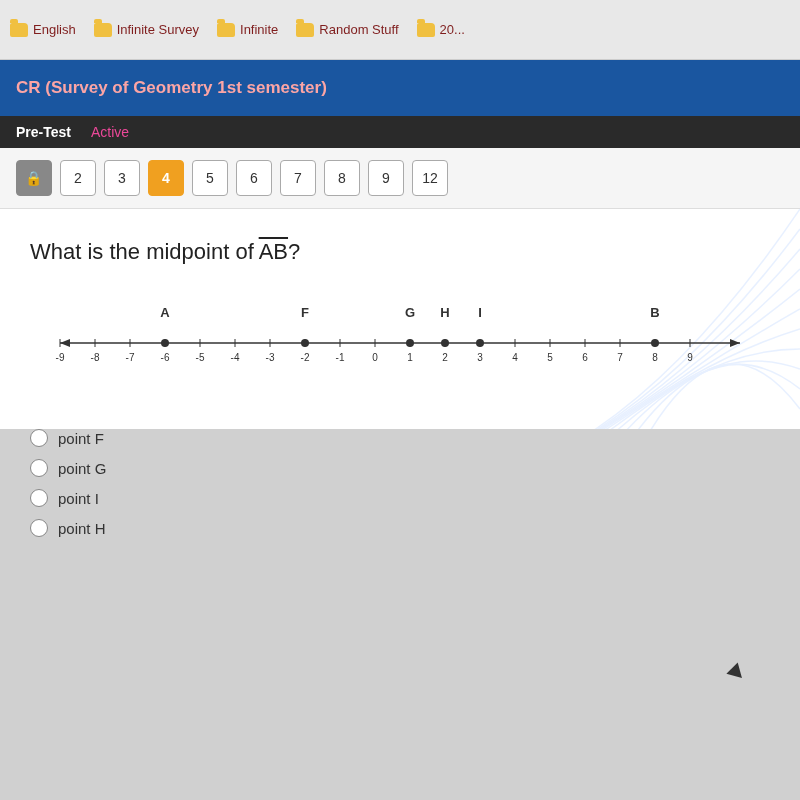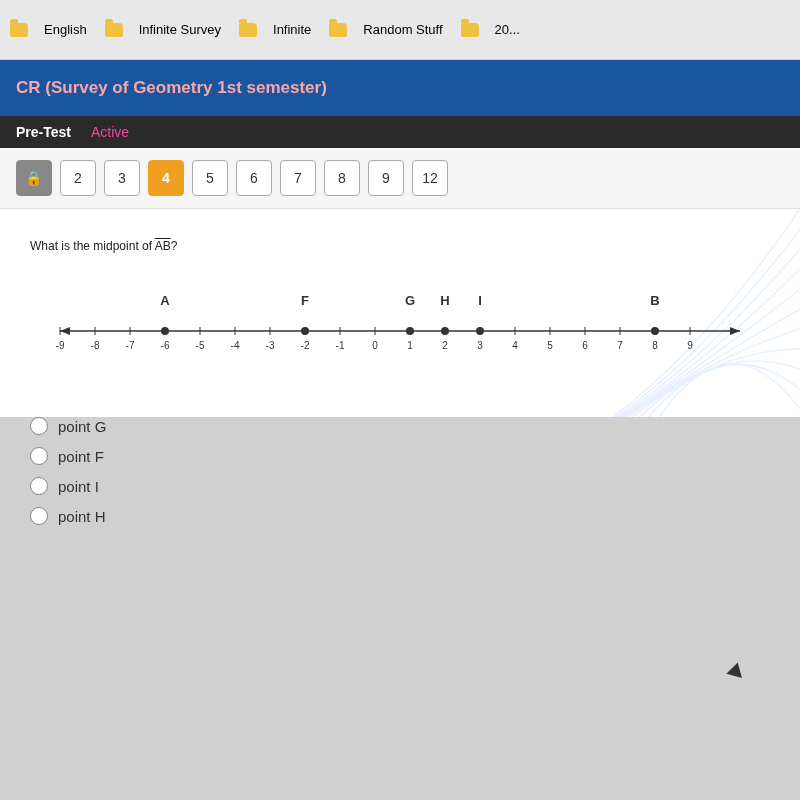--- a/index.html
+++ b/index.html
@@ -17,23 +17,23 @@
       height: 60px;
       display: flex;
       align-items: center;
       padding: 0 10px;
       gap: 18px;
       border-bottom: 1px solid #ccc;
     }
     .bookmark-item {
       display: flex;
       align-items: center;
-      gap: 16px;
+      gap: 5px;
       font-size: 13px;
-      color: #000000;
+      color: #7f1d1d;
       white-space: nowrap;
     }
     .folder-icon {
       width: 18px;
       height: 14px;
       background: #f0c040;
       border-radius: 2px 4px 2px 2px;
       position: relative;
     }
     .folder-icon::before {
@@ -108,21 +108,21 @@
       border-color: #888;
       color: #fff;
     }
 
     
     .question-area {
       padding: 30px 30px 20px 30px;
       background: #fff;
     }
     .question-text {
-      font-size: 12px;
+      font-size: 22px;
       color: #222;
       margin-bottom: 30px;
     }
     .question-text .overline {
       text-decoration: overline;
     }
 
     
     .number-line-container {
       margin: 10px 0 30px 20px;
@@ -306,25 +306,25 @@
 
       <circle cx="605" cy="48" r="4" fill="#333"></circle>
       <text x="605" y="22" text-anchor="middle" font-size="13" fill="#333" font-weight="bold">B</text>
     </svg>
   </div>
 </div>
 
 <div class="answer-choices">
   <div class="choice-item">
     <div class="radio-circle"></div>
-    <span>point G</span>
+    <span>point F</span>
   </div>
   <div class="choice-item">
     <div class="radio-circle"></div>
-    <span>point F</span>
+    <span>point G</span>
   </div>
   <div class="choice-item">
     <div class="radio-circle"></div>
     <span>point I</span>
   </div>
   <div class="choice-item">
     <div class="radio-circle"></div>
     <span>point H</span>
   </div>
 </div>

